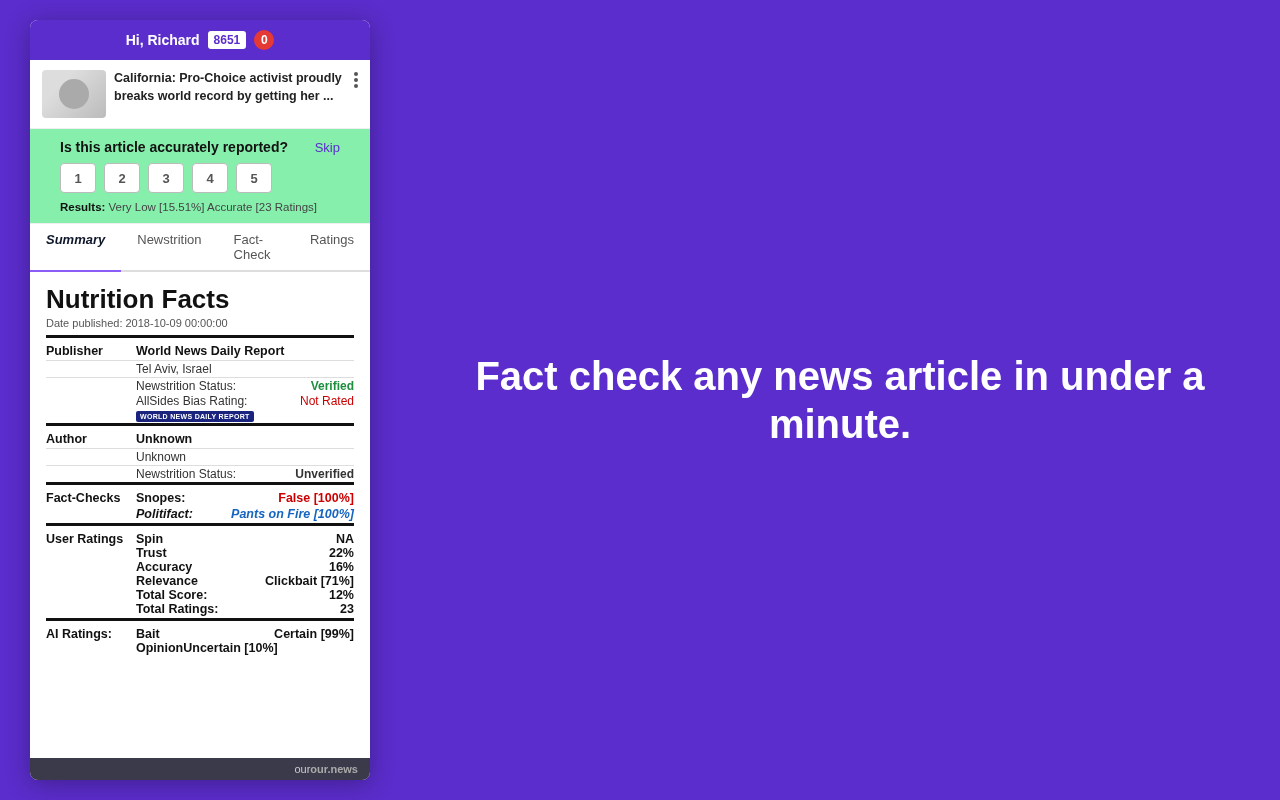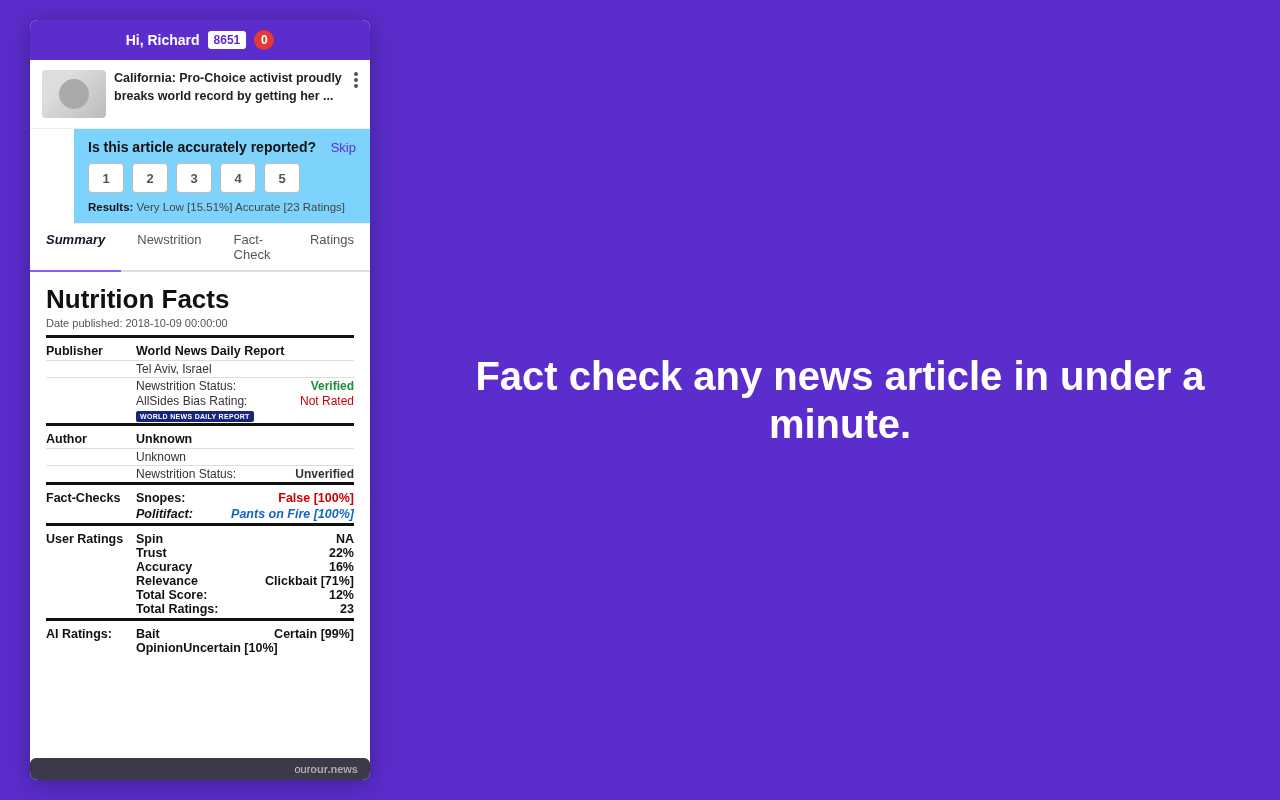--- a/index.html
+++ b/index.html
@@ -123,24 +123,23 @@
 
     .article-more span {
       width: 4px;
       height: 4px;
       background: #555;
       border-radius: 50%;
       display: block;
     }
 
     .rating-section {
-      padding: 10px 14px;
+      padding: 10px 30px;
       border-bottom: 1px solid #eee;
-      background: #7dd3fc;
-      margin-left: 44px;
+      background: #86efac;
     }
 
     .rating-question-row {
       display: flex;
       justify-content: space-between;
       align-items: center;
       margin-bottom: 8px;
     }
 
     .rating-question {
@@ -279,21 +278,20 @@
     .section-divider {
       border-top: 3px solid #111 !important;
     }
 
     .footer-bar {
       background: #3a3a4a;
       padding: 5px 12px;
       display: flex;
       justify-content: flex-end;
       align-items: flex-end;
-      border-radius: 6px;
     }
 
     .footer-logo {
       color: #ccc;
       font-size: 11px;
     }
 
     .footer-logo span {
       color: #aaa;
       font-weight: 700;

